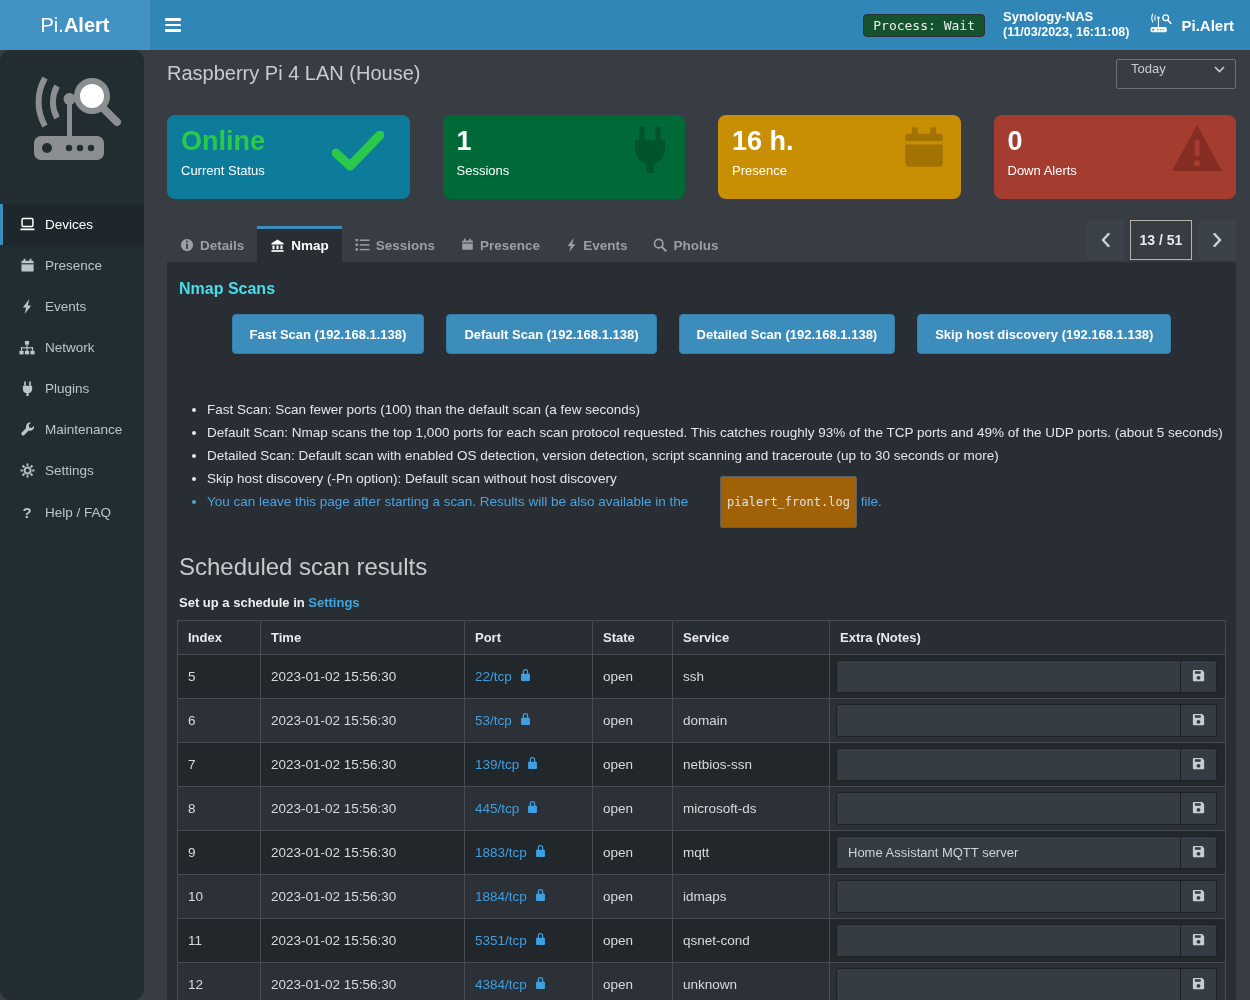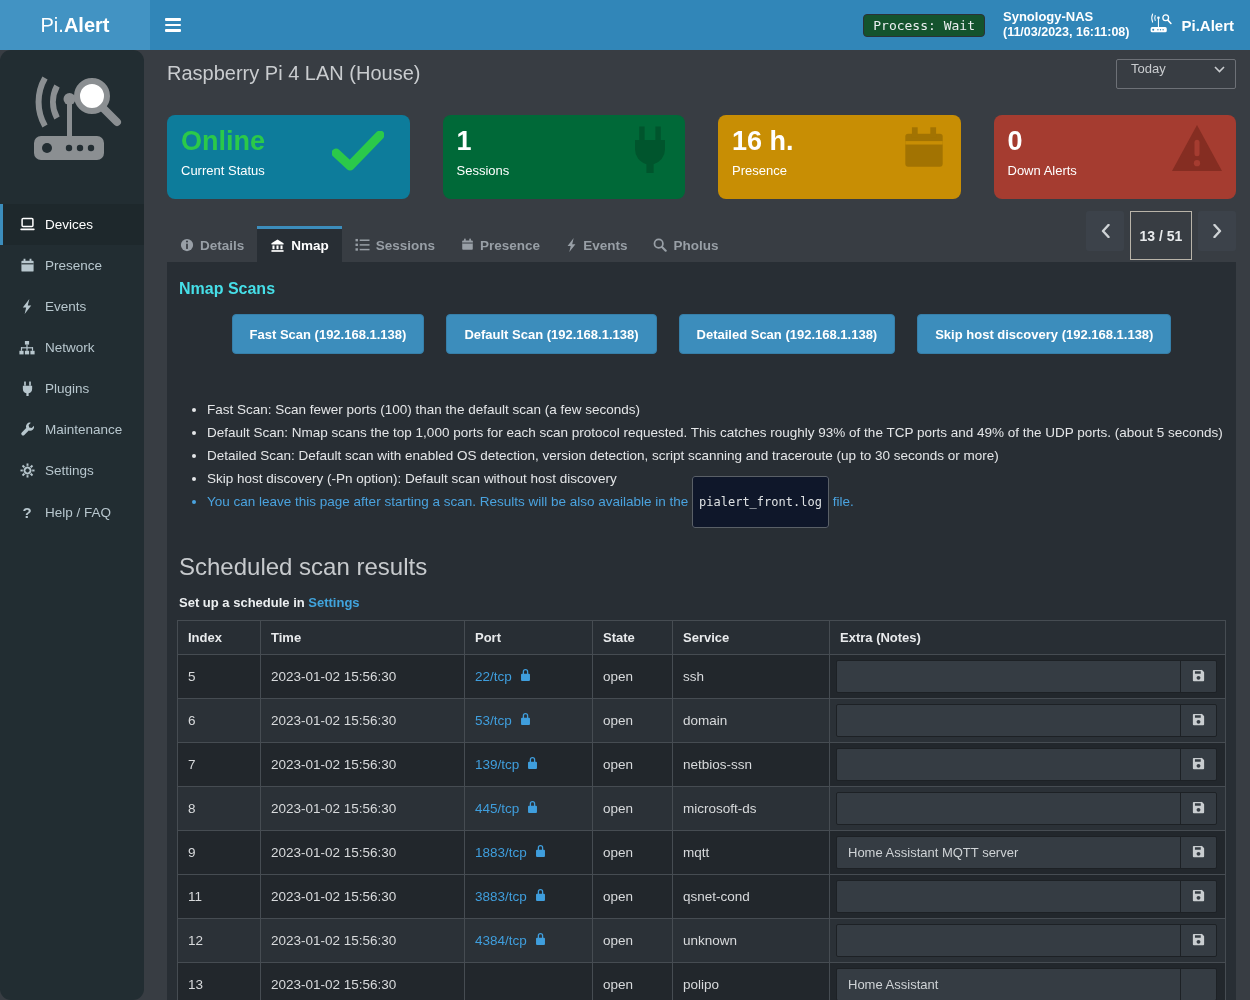--- a/index.html
+++ b/index.html
@@ -46,31 +46,31 @@
   .card-presence { background:#c88e04; }
   .card-alerts { background:#a53c30; }
 
   
   .tabbar { display:flex; margin-top:27px; align-items:flex-end; position:relative; }
   .tab { display:flex; align-items:flex-start; gap:6px; padding:9px 13px; font-size:13.5px; font-weight:700; color:#989fa6; cursor:pointer; border-top:3px solid transparent; }
   .tab .ticon { display:flex; color:inherit; }
   .tab.active { background:#282e34; color:#fff; border-top-color:#3c8dbc; }
   .pager { position:absolute; right:0; bottom:2px; display:flex; align-items:stretch; }
   .pager-btn { width:38px; height:40px; background:#3c424a; border:none; display:flex; align-items:center; justify-content:center; color:#cfd3d6; cursor:pointer; border-radius:3px; }
-  .pager-box { width:62px; height:49px; border:1px solid #b9b4a9; margin:0 6px; display:flex; align-items:center; justify-content:center; color:#e8eaec; font-size:14px; font-weight:700; }
+  .pager-box { width:62px; height:40px; border:1px solid #b9b4a9; margin:0 6px; display:flex; align-items:center; justify-content:center; color:#e8eaec; font-size:14px; font-weight:700; }
 
   
   .panel { background:#282e34; padding:18px 10px 20px; min-height:760px; }
   .nmap-heading { color:#46dfe8; font-size:16px; font-weight:700; margin-left:2px; }
   .scan-buttons { display:flex; justify-content:center; gap:22px; margin-top:16px; }
   .scan-btn { background:#3c8dbc; border:1px solid #367fa9; color:#fff; font-family:"Liberation Sans",sans-serif; font-size:13px; font-weight:700; padding:0 17px; height:40px; border-radius:4px; cursor:pointer; }
   .bullets { margin:48px 0 0 30px; }
   .bullets li { color:#e4e6e8; font-size:13.5px; margin-bottom:8px; }
   .bullets li.link-note { color:#4aa3df; }
-  .code-chip { font-family:"DejaVu Sans Mono", monospace; font-size:12px; color:#dfe2e4; background:#0f172a; border:1px solid #5a6067; border-radius:3px; padding:18px 6px; }
+  .code-chip { font-family:"DejaVu Sans Mono", monospace; font-size:12px; color:#dfe2e4; background:#a16207; border:1px solid #5a6067; border-radius:3px; padding:18px 6px;margin-left:28px; }
 
   .sched-heading { color:#c7cacd; font-size:24px; font-weight:400; margin:44px 0 12px 2px; }
   .sched-sub { color:#eceff1; font-size:13px; font-weight:700; margin:14px 0 10px 2px; }
   .sched-sub a { color:#41a4dd; text-decoration:none; cursor:pointer; }
 
   
   table.results { width:100%; border-collapse:collapse; table-layout:fixed; }
   .results th, .results td { border:1px solid #464c52; }
   .results th { text-align:left; font-size:13px; font-weight:700; color:#e8eaec; padding:9px 10px; background:#282e34; }
   .results td { font-size:13.5px; color:#d8dadc; padding:12px 10px; vertical-align:middle; }
@@ -506,25 +506,47 @@
               <div class="note-group">
                 <input class="note-input" value="Home Assistant MQTT server" style="">
                 <button class="note-save">
                   <span><svg width="15" height="15" viewBox="0 0 16 16" fill="currentColor">
                       <path fill-rule="evenodd" d="M13.8 4.2 11.8 2.2a.8.8 0 0 0-.57-.2H3a1 1 0 0 0-1 1v10a1 1 0 0 0 1 1h10a1 1 0 0 0 1-1V4.77a.8.8 0 0 0-.2-.57zM8 12.6a2.1 2.1 0 1 1 0-4.2 2.1 2.1 0 0 1 0 4.2zM10.4 6H4.2V3.4h6.2V6z"></path>
                     </svg></span>
                 </button>
               </div>
             </td>
           </tr>
+          <tr class="even">
+            <td>10</td>
+            <td>2023-01-02 15:56:30</td>
+            <td><a class="port-link">
+                <span>1884/tcp</span>
+                <span><svg width="13" height="14" viewBox="0 0 16 17" fill="currentColor">
+                    <path d="M8 1.2a3.4 3.4 0 0 0-3.4 3.4V7H3.8A1.3 1.3 0 0 0 2.5 8.3v6.4A1.3 1.3 0 0 0 3.8 16h8.4a1.3 1.3 0 0 0 1.3-1.3V8.3A1.3 1.3 0 0 0 12.2 7h-.8V4.6A3.4 3.4 0 0 0 8 1.2zM6.2 4.6a1.8 1.8 0 1 1 3.6 0V7H6.2V4.6z"></path>
+                  </svg></span>
+              </a></td>
+            <td>open</td>
+            <td>idmaps</td>
+            <td class="note-cell">
+              <div class="note-group">
+                <input class="note-input" value="" style="">
+                <button class="note-save">
+                  <span><svg width="15" height="15" viewBox="0 0 16 16" fill="currentColor">
+                      <path fill-rule="evenodd" d="M13.8 4.2 11.8 2.2a.8.8 0 0 0-.57-.2H3a1 1 0 0 0-1 1v10a1 1 0 0 0 1 1h10a1 1 0 0 0 1-1V4.77a.8.8 0 0 0-.2-.57zM8 12.6a2.1 2.1 0 1 1 0-4.2 2.1 2.1 0 0 1 0 4.2zM10.4 6H4.2V3.4h6.2V6z"></path>
+                    </svg></span>
+                </button>
+              </div>
+            </td>
+          </tr>
           <tr class="odd">
             <td>11</td>
             <td>2023-01-02 15:56:30</td>
             <td><a class="port-link">
-                <span>3883/tcp</span>
+                <span>5351/tcp</span>
                 <span><svg width="13" height="14" viewBox="0 0 16 17" fill="currentColor">
                     <path d="M8 1.2a3.4 3.4 0 0 0-3.4 3.4V7H3.8A1.3 1.3 0 0 0 2.5 8.3v6.4A1.3 1.3 0 0 0 3.8 16h8.4a1.3 1.3 0 0 0 1.3-1.3V8.3A1.3 1.3 0 0 0 12.2 7h-.8V4.6A3.4 3.4 0 0 0 8 1.2zM6.2 4.6a1.8 1.8 0 1 1 3.6 0V7H6.2V4.6z"></path>
                   </svg></span>
               </a></td>
             <td>open</td>
             <td>qsnet-cond</td>
             <td class="note-cell">
               <div class="note-group">
                 <input class="note-input" value="" style="">
                 <button class="note-save">

